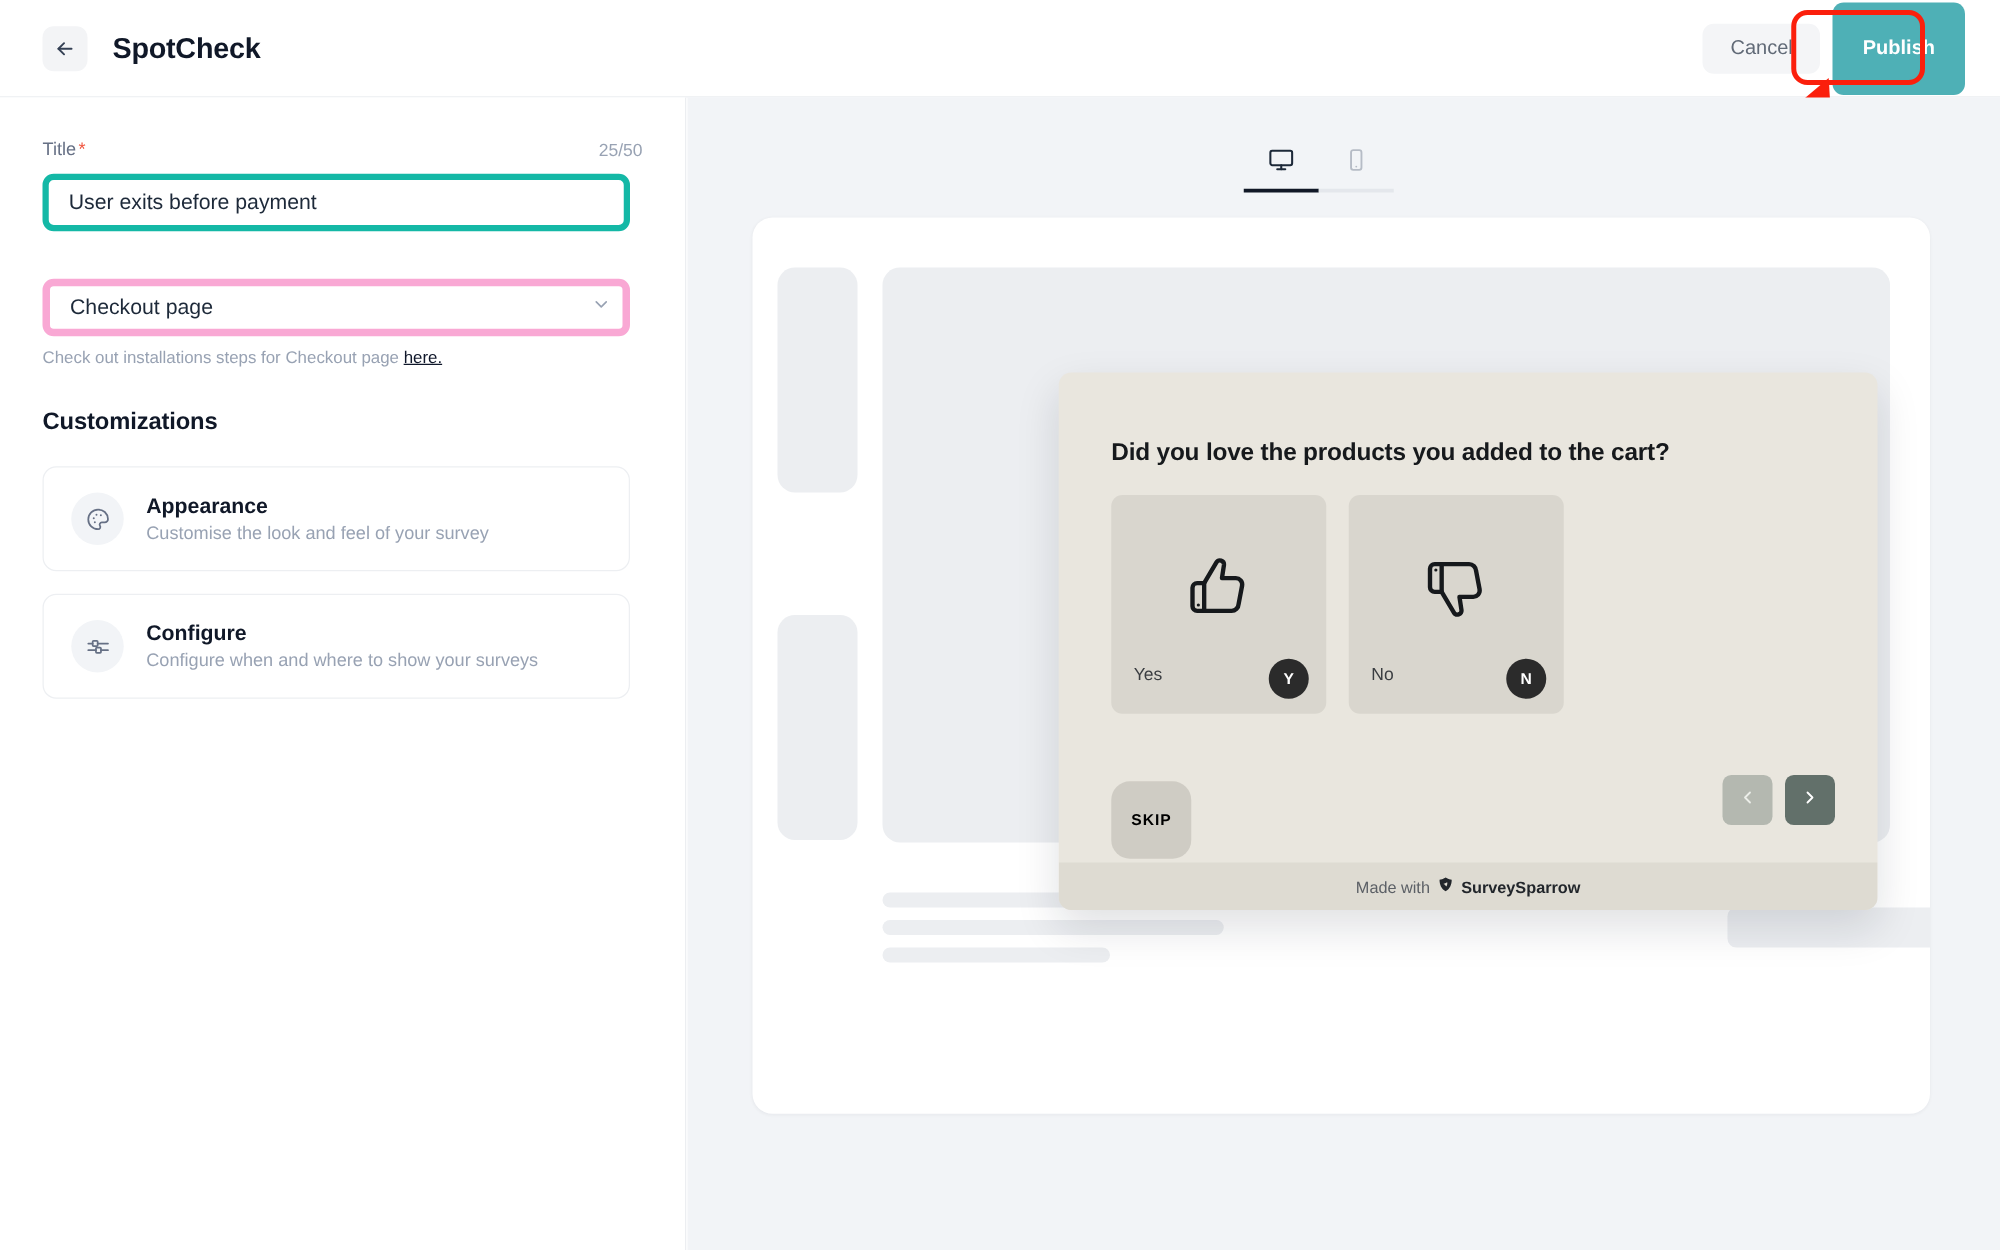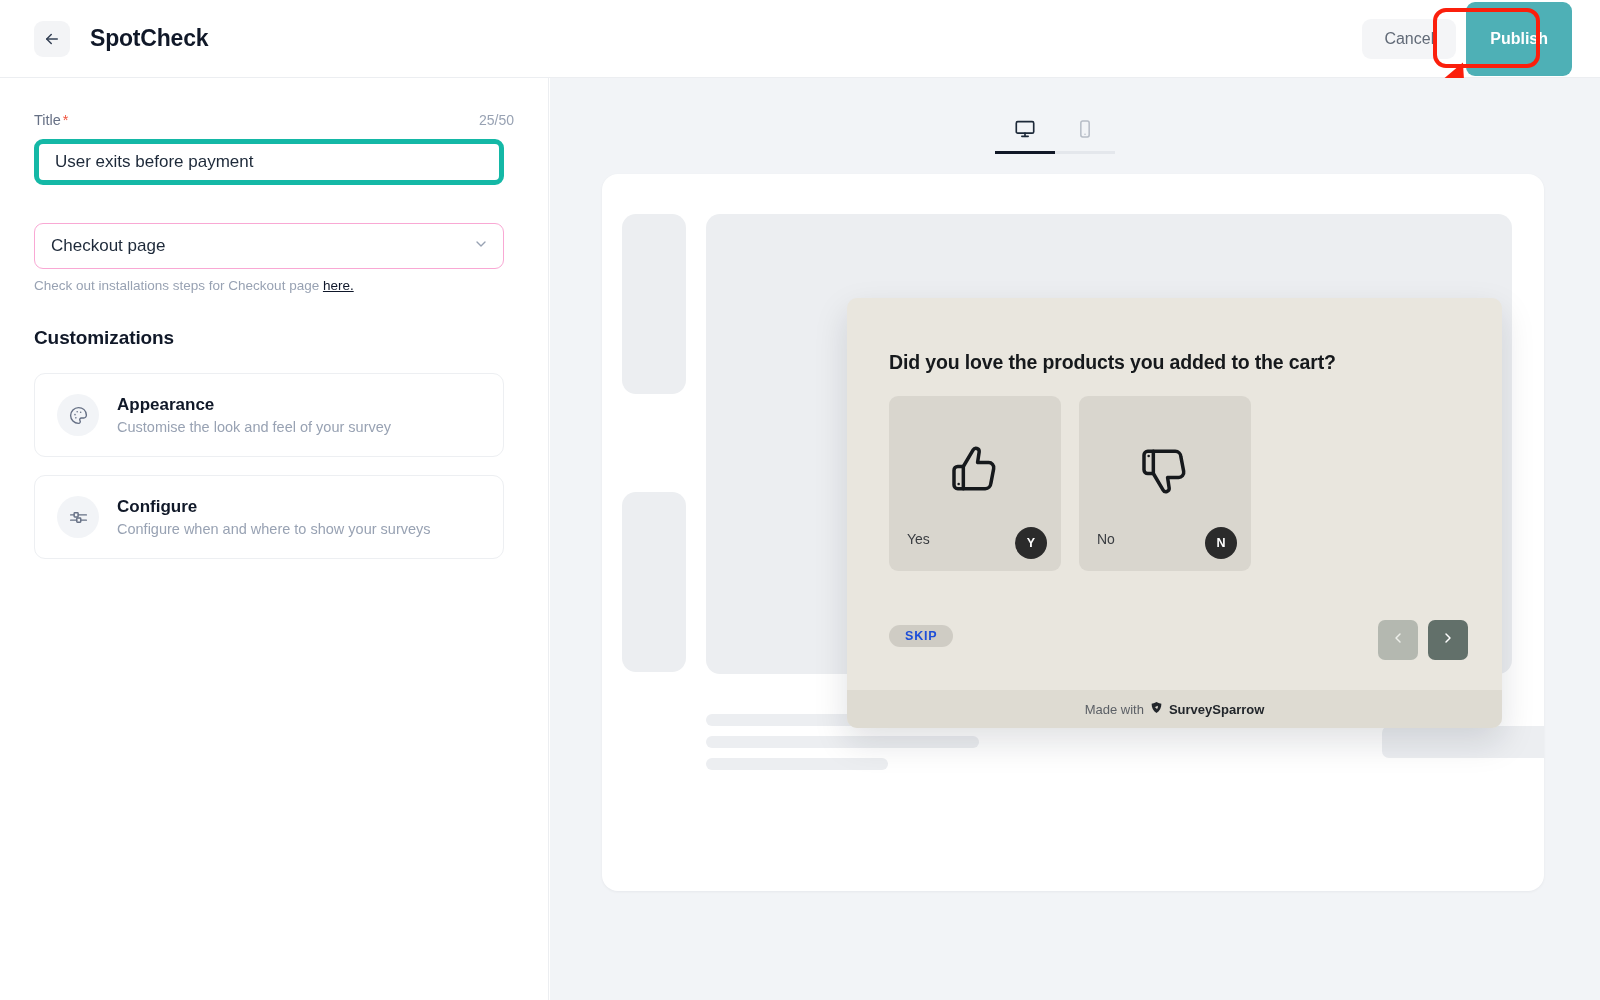--- a/index.html
+++ b/index.html
@@ -66,21 +66,21 @@
   .req { color: #f0533d; margin-left: 2px; }
   .char-count { font-size: 14px; color: #98a2b3; }
   .text-input {
     width: 470px; height: 46px; border: 5px solid #14b8a6; border-radius: 9px;
     background: #fff; font-size: 17px; color: #1d2939; padding: 0 16px;
     font-family: inherit; outline: none;
   }
   .gap-lg { height: 38px; }
   .select-wrap { position: relative; width: 470px; }
   .select-box {
-    width: 470px; height: 46px; border: 1px solid #f9a8d4; border-radius: 9px;
+    width: 470px; height: 46px; border: 6px solid #f9a8d4; border-radius: 9px;
     background: #fff; font-size: 17px; color: #1d2939;
     display: flex; align-items: center; padding: 0 16px; cursor: pointer;
   }
   .chev {
     position: absolute; right: 15px; top: 50%; transform: translateY(-50%);
     pointer-events: none;
   }
   .helper {
     margin-top: 9px; font-size: 13.5px; color: #98a2b3;
   }
@@ -160,23 +160,23 @@
     font-size: 14px; color: #3a3d41;
   }
   .opt-key {
     position: absolute; right: 14px; bottom: 12px;
     width: 32px; height: 32px; border-radius: 50%; background: #2b2b2b;
     color: #fff; font-size: 12.5px; font-weight: 700;
     display: flex; align-items: center; justify-content: center;
   }
   .skip-btn {
     position: absolute; left: 42px; top: 327px;
-    background: #cfccc4; color: #1d4ed8; border: none; font-family: inherit;
+    background: #cfccc4; color: #000000; border: none; font-family: inherit;
     font-size: 12.5px; font-weight: 700; letter-spacing: 0.8px;
-    padding: 4px 16px; border-radius: 15px; cursor: pointer;
+    padding: 24px 16px; border-radius: 15px; cursor: pointer;
   }
   .nav-btn {
     position: absolute; top: 322px; width: 40px; height: 40px; border-radius: 7px;
     display: flex; align-items: center; justify-content: center; cursor: pointer;
   }
   .nav-prev { right: 84px; background: #b4b8b0; }
   .nav-next { right: 34px; background: #62706a; }
   .survey-footer {
     position: absolute; left: 0; bottom: 0; width: 655px; height: 38px;
     background: #dedbd2; display: flex; align-items: center; justify-content: center;

